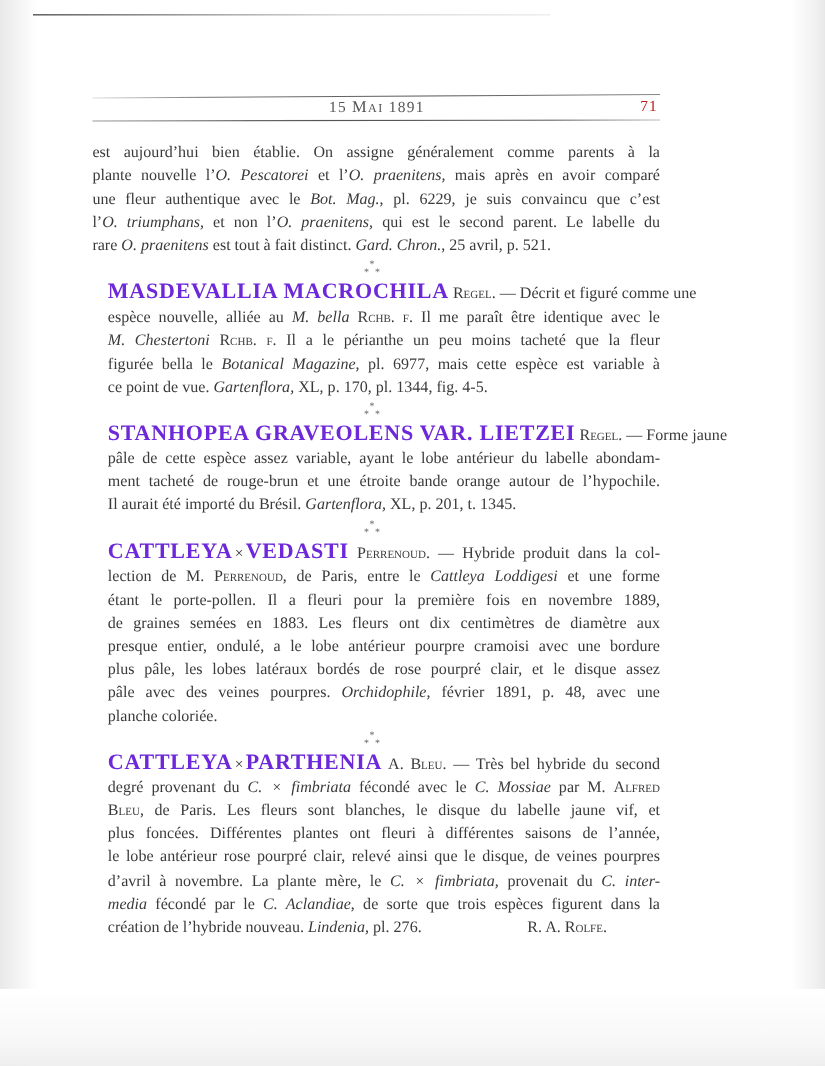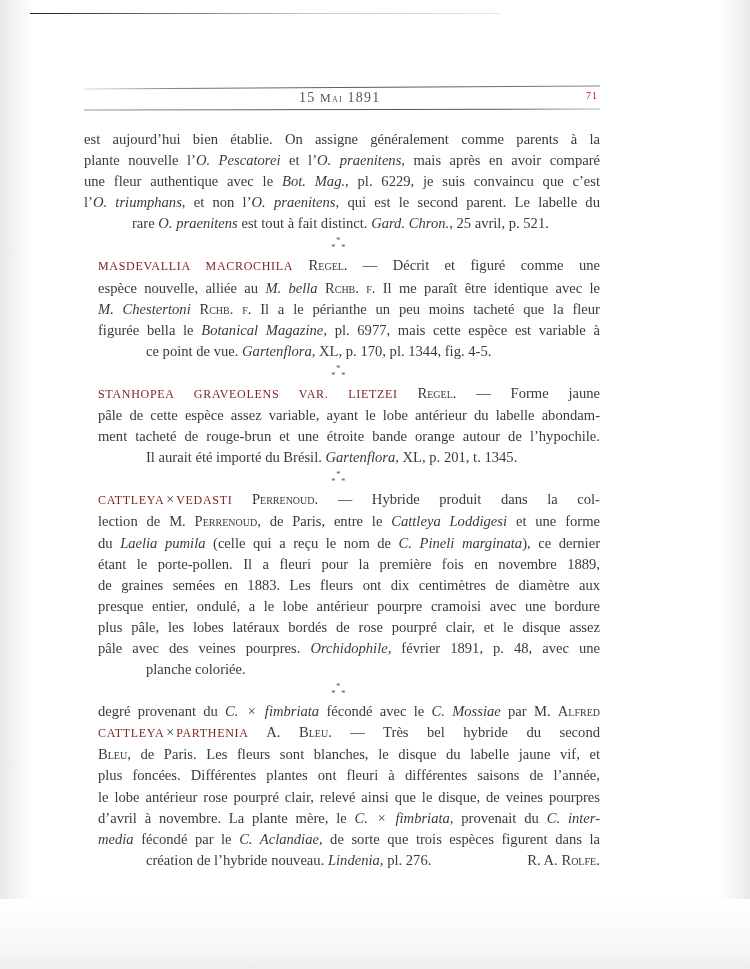--- a/index.html
+++ b/index.html
@@ -36,36 +36,36 @@
     background: linear-gradient(to right, #999, #555 40%, #555 80%, #bbb);
     transform: rotate(-0.1deg);
   }
   .running-head {
     position: absolute; left: 84px; top: 89px; width: 516px; height: 20px;
   }
   .date {
     position: absolute; left: 215px; top: 1px;
     font-size: 14px; letter-spacing: 1.2px; color: #555;
   }
-  .date .sc { font-variant: small-caps; font-size: 12px; }
+  .date .sc { font-variant: small-caps; font-size: 15px; }
   .page-number {
     position: absolute; right: 2px; top: 1px;
-    font-size: 10px; letter-spacing: 1px; color: #b91c1c;
+    font-size: 14px; letter-spacing: 1px; color: #b91c1c;
   }
   .text-column {
     position: absolute; left: 84px; top: 129px; width: 516px;
     font-size: 14.6px; line-height: 21.1px; text-align: justify;
   }
   .para { margin: 0; }
   .para .ln { display: block; text-align-last: justify; white-space: nowrap; }
-  .para .ln.last { text-align-last: left; margin-left: 48px; }
+  .para .ln.last { text-align-last: left; }
   .indent { text-indent: 14px; }
   .title {
-    font-weight: normal; font-size: 12px; letter-spacing: 0.7px;
-    text-transform: uppercase; color: #7f1d1d;
+    font-weight: bold; font-size: 20px; letter-spacing: 0.7px;
+    text-transform: uppercase; color: #6d28d9;
   }
   .sc { font-variant: small-caps; }
   .it { font-style: italic; }
   .cross { font-weight: normal; font-size: 14px; padding: 0 2px; }
   .asterism {
     position: relative; height: 21px; width: 516px;
     font-size: 9px; color: #555; line-height: 1;
   }
   .asterism .a1 { position: absolute; left: 252px; top: 2px; }
   .asterism .a2 { position: absolute; left: 247px; top: 9px; }
@@ -126,37 +126,36 @@
     </div>
 
   <div class="asterism">
     <span class="a1">*</span>
     <span class="a2">*</span>
     <span class="a3">*</span>
   </div>
   <div class="para indent">
       <span class="ln"><span class="title">Cattleya</span><span class="cross">×</span><span class="title">Vedasti</span><span> </span><span class="sc">Perrenoud</span><span>. — Hybride produit dans la col-</span></span>
       <span class="ln"><span>lection de M. </span><span class="sc">Perrenoud</span><span>, de Paris, entre le </span><span class="it">Cattleya Loddigesi</span><span> et une forme</span></span>
-      <span class="ln"><span>du </span><span class="it">Laelia pumila</span><span> (celle qui a reçu le nom de </span><span class="it">C. Pineli marginata</span><span>), ce dernier</span></span>
       <span class="ln"><span>étant le porte-pollen. Il a fleuri pour la première fois en novembre 1889,</span></span>
       <span class="ln"><span>de graines semées en 1883. Les fleurs ont dix centimètres de diamètre aux</span></span>
       <span class="ln"><span>presque entier, ondulé, a le lobe antérieur pourpre cramoisi avec une bordure</span></span>
       <span class="ln"><span>plus pâle, les lobes latéraux bordés de rose pourpré clair, et le disque assez</span></span>
       <span class="ln"><span>pâle avec des veines pourpres. </span><span class="it">Orchidophile,</span><span> février 1891, p. 48, avec une</span></span>
       <span class="ln last"><span>planche coloriée.</span></span>
     </div>
 
   <div class="asterism">
     <span class="a1">*</span>
     <span class="a2">*</span>
     <span class="a3">*</span>
   </div>
   <div class="para indent">
+      <span class="ln"><span class="title">Cattleya</span><span class="cross">×</span><span class="title">Parthenia</span><span> A. </span><span class="sc">Bleu</span><span>. — Très bel hybride du second</span></span>
       <span class="ln"><span>degré provenant du </span><span class="it">C. </span><span class="cross">×</span><span class="it"> fimbriata</span><span> fécondé avec le </span><span class="it">C. Mossiae</span><span> par M. </span><span class="sc">Alfred</span></span>
-      <span class="ln"><span class="title">Cattleya</span><span class="cross">×</span><span class="title">Parthenia</span><span> A. </span><span class="sc">Bleu</span><span>. — Très bel hybride du second</span></span>
       <span class="ln"><span class="sc">Bleu</span><span>, de Paris. Les fleurs sont blanches, le disque du labelle jaune vif, et</span></span>
       <span class="ln"><span>plus foncées. Différentes plantes ont fleuri à différentes saisons de l’année,</span></span>
       <span class="ln"><span>le lobe antérieur rose pourpré clair, relevé ainsi que le disque, de veines pourpres</span></span>
       <span class="ln"><span>d’avril à novembre. La plante mère, le </span><span class="it">C. </span><span class="cross">×</span><span class="it"> fimbriata,</span><span> provenait du </span><span class="it">C. inter-</span></span>
       <span class="ln"><span class="it">media</span><span> fécondé par le </span><span class="it">C. Aclandiae</span><span>, de sorte que trois espèces figurent dans la</span></span>
       <span class="ln last"><span>création de l’hybride nouveau. </span><span class="it">Lindenia,</span><span> pl. 276.</span><span class="sig sc">R. A. Rolfe.</span></span>
     </div>
 </div>
 
 </body></html>

